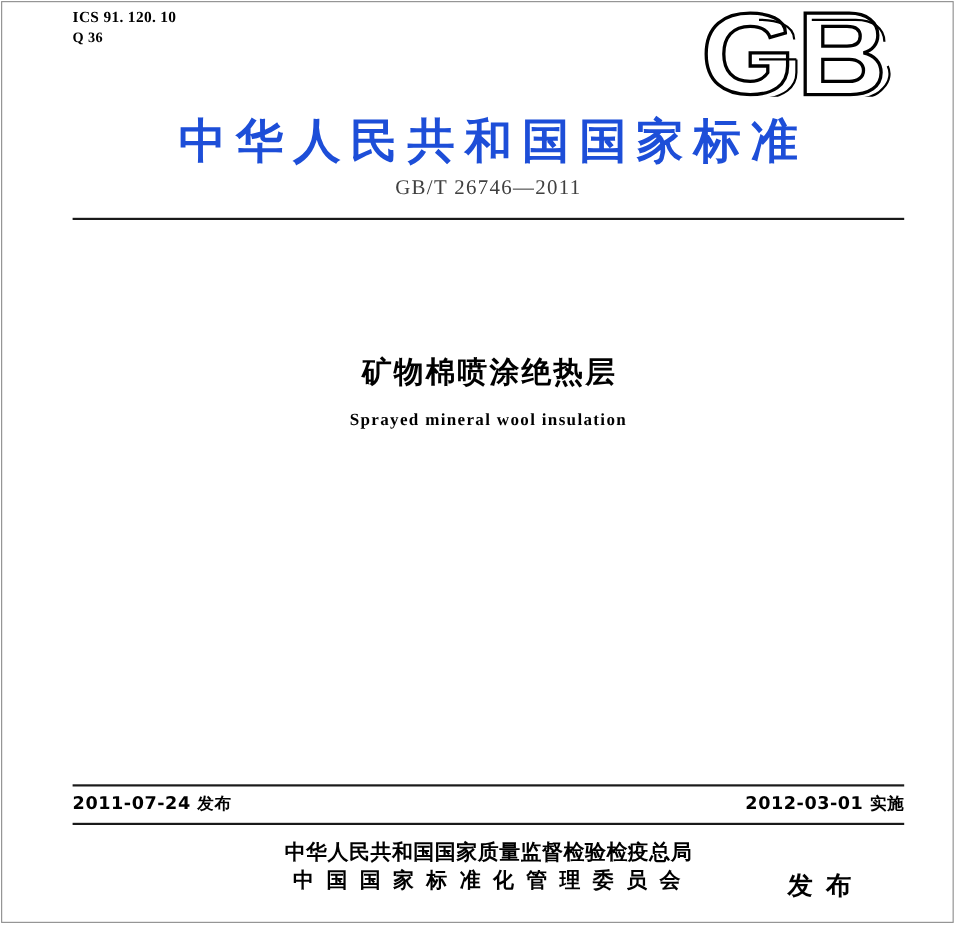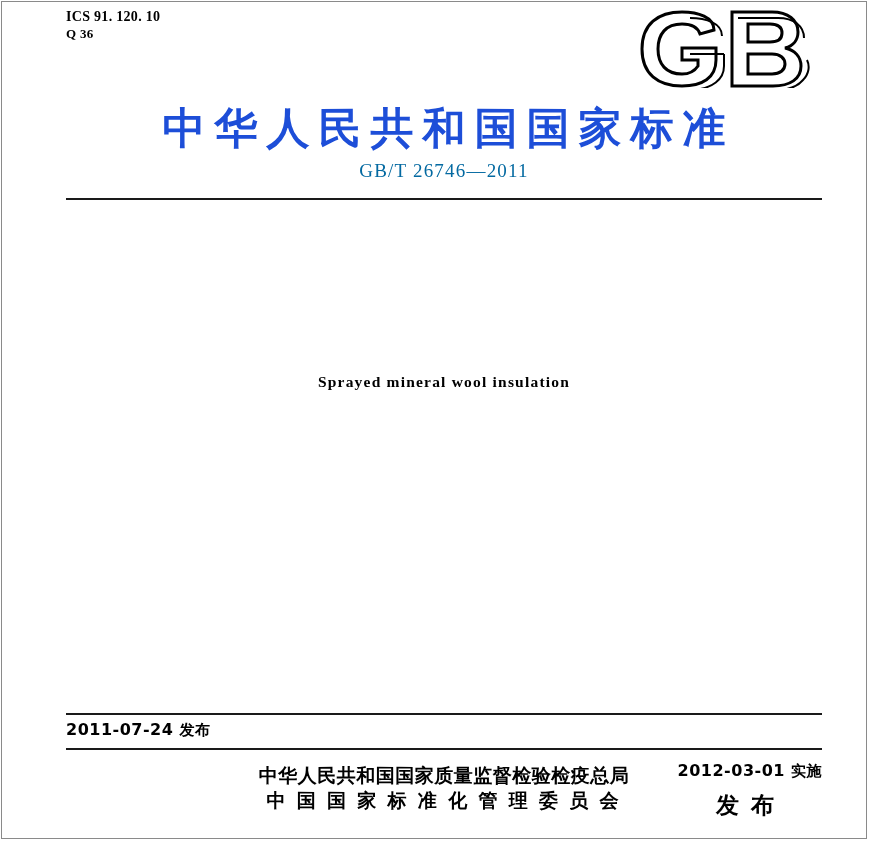--- a/index.html
+++ b/index.html
@@ -73,21 +73,21 @@
   }
   .std-number {
     position: absolute;
     left: 0;
     top: 152px;
     width: 756px;
     text-align: center;
     font-family: "Liberation Serif", serif;
     font-size: 19px;
     letter-spacing: 1.2px;
-    color: #0369a1;
+    color: #404040;
   }
   .rule-top {
     position: absolute;
     left: 0px;
     top: 190px;
     width: 756px;
     height: 0;
     border-top: 2px solid #1a1a1a;
   }
   
@@ -142,21 +142,20 @@
   }
   .date-impl {
     position: absolute;
     right: 0px;
     top: 712px;
     font-family: "DejaVu Sans", sans-serif;
     font-weight: bold;
     font-size: 16px;
     letter-spacing: 0.5px;
     text-align: right;
-    margin-top: 41px;
   }
   .date-cn {
     font-family: Liberation Serif, serif;
     font-weight: bold;
     font-size: 15px;
   }
   
   .publisher {
     position: absolute;
     left: 0;
@@ -218,20 +217,21 @@
           <path d="M106 8 L146 8 C162 8, 172 16, 172 28" stroke-width="2"></path>
           <path d="M175 50 C178 56, 177 64, 171 70 C166 76, 156 80, 144 80 L106 80" stroke-width="2"></path>
         </g>
       </svg>
     </div>
 
     <div class="nat-title">中华人民共和国国家标准</div>
     <div class="std-number">GB/T 26746—2011</div>
     <div class="rule-top"></div>
 
+    <div class="doc-title-cn">矿物棉喷涂绝热层</div>
     <div class="doc-title-en">Sprayed mineral wool insulation</div>
 
     <div class="rule-bottom"></div>
     <div class="rule-bottom2"></div>
 
     <div class="date-issue">
       <span>2011-07-24</span>
       <span class="date-cn">发布</span>
     </div>
 

